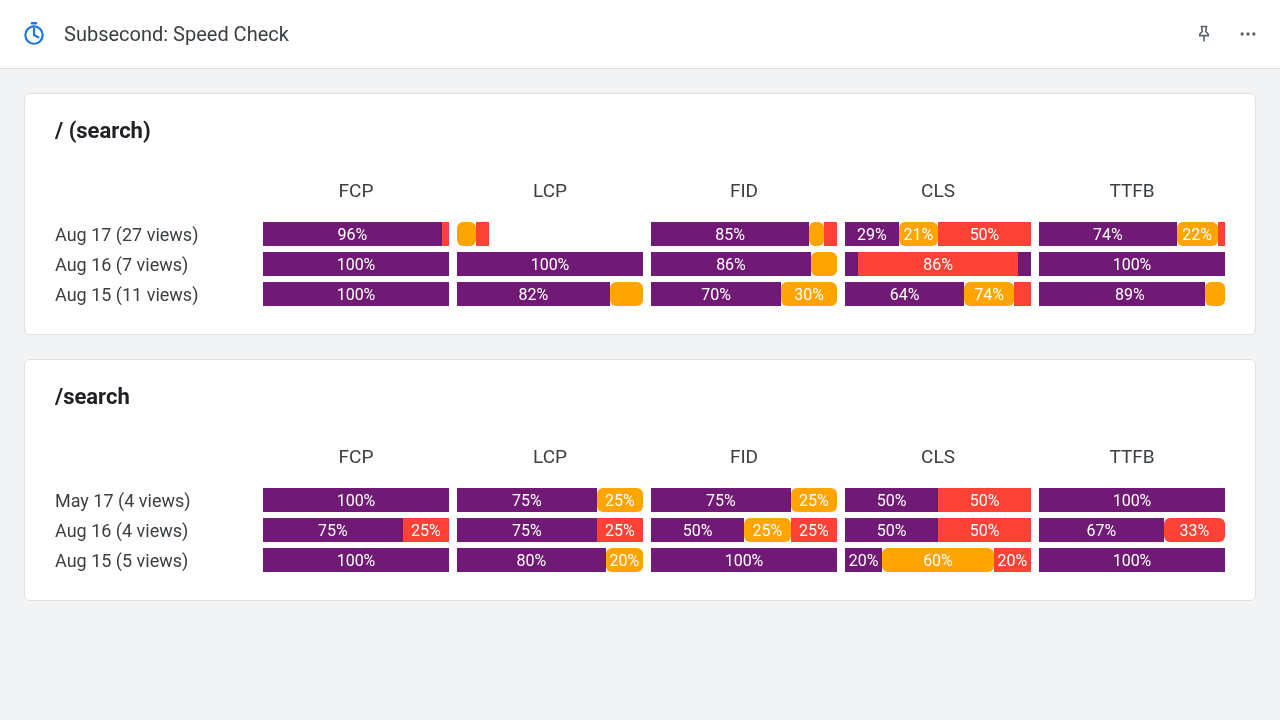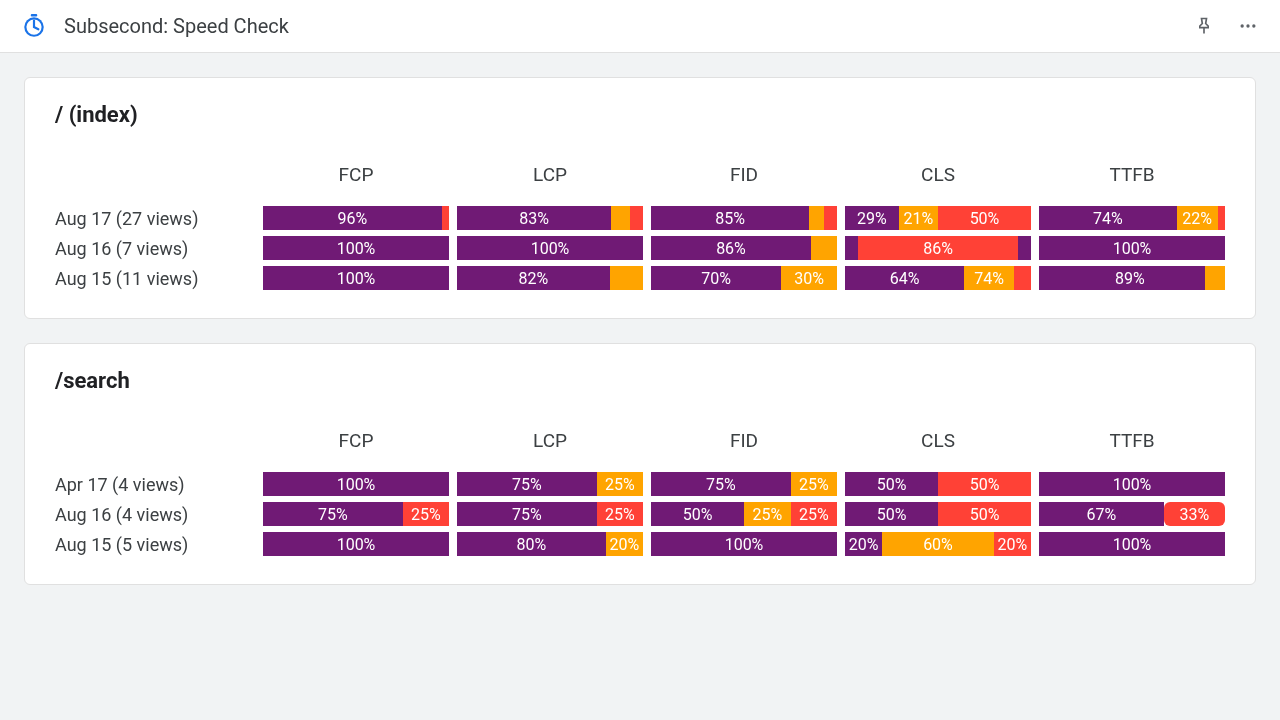--- a/index.html
+++ b/index.html
@@ -8,21 +8,21 @@
     background: #f1f3f4;
     width: 1280px;
     height: 720px;
     overflow: hidden;
   }
   .header {
     background: #fff;
     border-bottom: 1px solid #e0e0e0;
     display: flex;
     align-items: center;
-    padding: 12px 20px;
+    padding: 20px 20px;
   }
   .header-icon {
     width: 28px;
     height: 28px;
     margin-right: 16px;
     display: flex;
     align-items: center;
     justify-content: center;
   }
   .header-title {
@@ -88,21 +88,21 @@
     overflow: hidden;
   }
   .seg {
     display: flex;
     align-items: center;
     justify-content: center;
     white-space: nowrap;
     overflow: hidden;
   }
   .seg.green { background: #701a75; }
-  .seg.orange { background: #ffa400; }
+  .seg.orange { background: #ffa400; border-radius: 6px; }
   .seg.red { background: #ff4136; }
   .spacer { height: 0; }
 </style>
 </head>
 <body>
 
 <div class="header">
   <div class="header-icon">
     <svg viewBox="0 0 24 24" width="26" height="26">
       <rect x="9" y="1" width="6" height="2.2" rx="1" fill="#1a73e8"></rect>
@@ -124,35 +124,34 @@
         <circle cx="5" cy="12" r="2"></circle>
           <circle cx="12" cy="12" r="2"></circle>
           <circle cx="19" cy="12" r="2"></circle>
       </svg>
     </div>
   </div>
 </div>
 
 <div class="content" id="content">
     <div class="card">
-      <div class="card-title">/ (index)</div>
+      <div class="card-title">/ (search)</div>
       <div class="grid">
         <div class="spacer"></div>
         <div class="col-header">FCP</div>
         <div class="col-header">LCP</div>
         <div class="col-header">FID</div>
         <div class="col-header">CLS</div>
         <div class="col-header">TTFB</div>
         <div class="row-label">Aug 17 (27 views)</div>
         <div class="bar">
           <div class="seg green" style="width: 96%;">96%</div>
           <div class="seg red" style="width: 4%;"></div>
         </div>
         <div class="bar">
-          <div class="seg green" style="width: 83%;">83%</div>
           <div class="seg orange" style="width: 10%;"></div>
           <div class="seg red" style="width: 7%;"></div>
         </div>
         <div class="bar">
           <div class="seg green" style="width: 85%;">85%</div>
           <div class="seg orange" style="width: 8%;"></div>
           <div class="seg red" style="width: 7%;"></div>
         </div>
         <div class="bar">
           <div class="seg green" style="width: 29%;">29%</div>
@@ -208,21 +207,21 @@
     </div>
     <div class="card">
       <div class="card-title">/search</div>
       <div class="grid">
         <div class="spacer"></div>
         <div class="col-header">FCP</div>
         <div class="col-header">LCP</div>
         <div class="col-header">FID</div>
         <div class="col-header">CLS</div>
         <div class="col-header">TTFB</div>
-        <div class="row-label">Apr 17 (4 views)</div>
+        <div class="row-label">May 17 (4 views)</div>
         <div class="bar">
           <div class="seg green" style="width: 100%;">100%</div>
         </div>
         <div class="bar">
           <div class="seg green" style="width: 75%;">75%</div>
           <div class="seg orange" style="width: 25%;">25%</div>
         </div>
         <div class="bar">
           <div class="seg green" style="width: 75%;">75%</div>
           <div class="seg orange" style="width: 25%;">25%</div>

